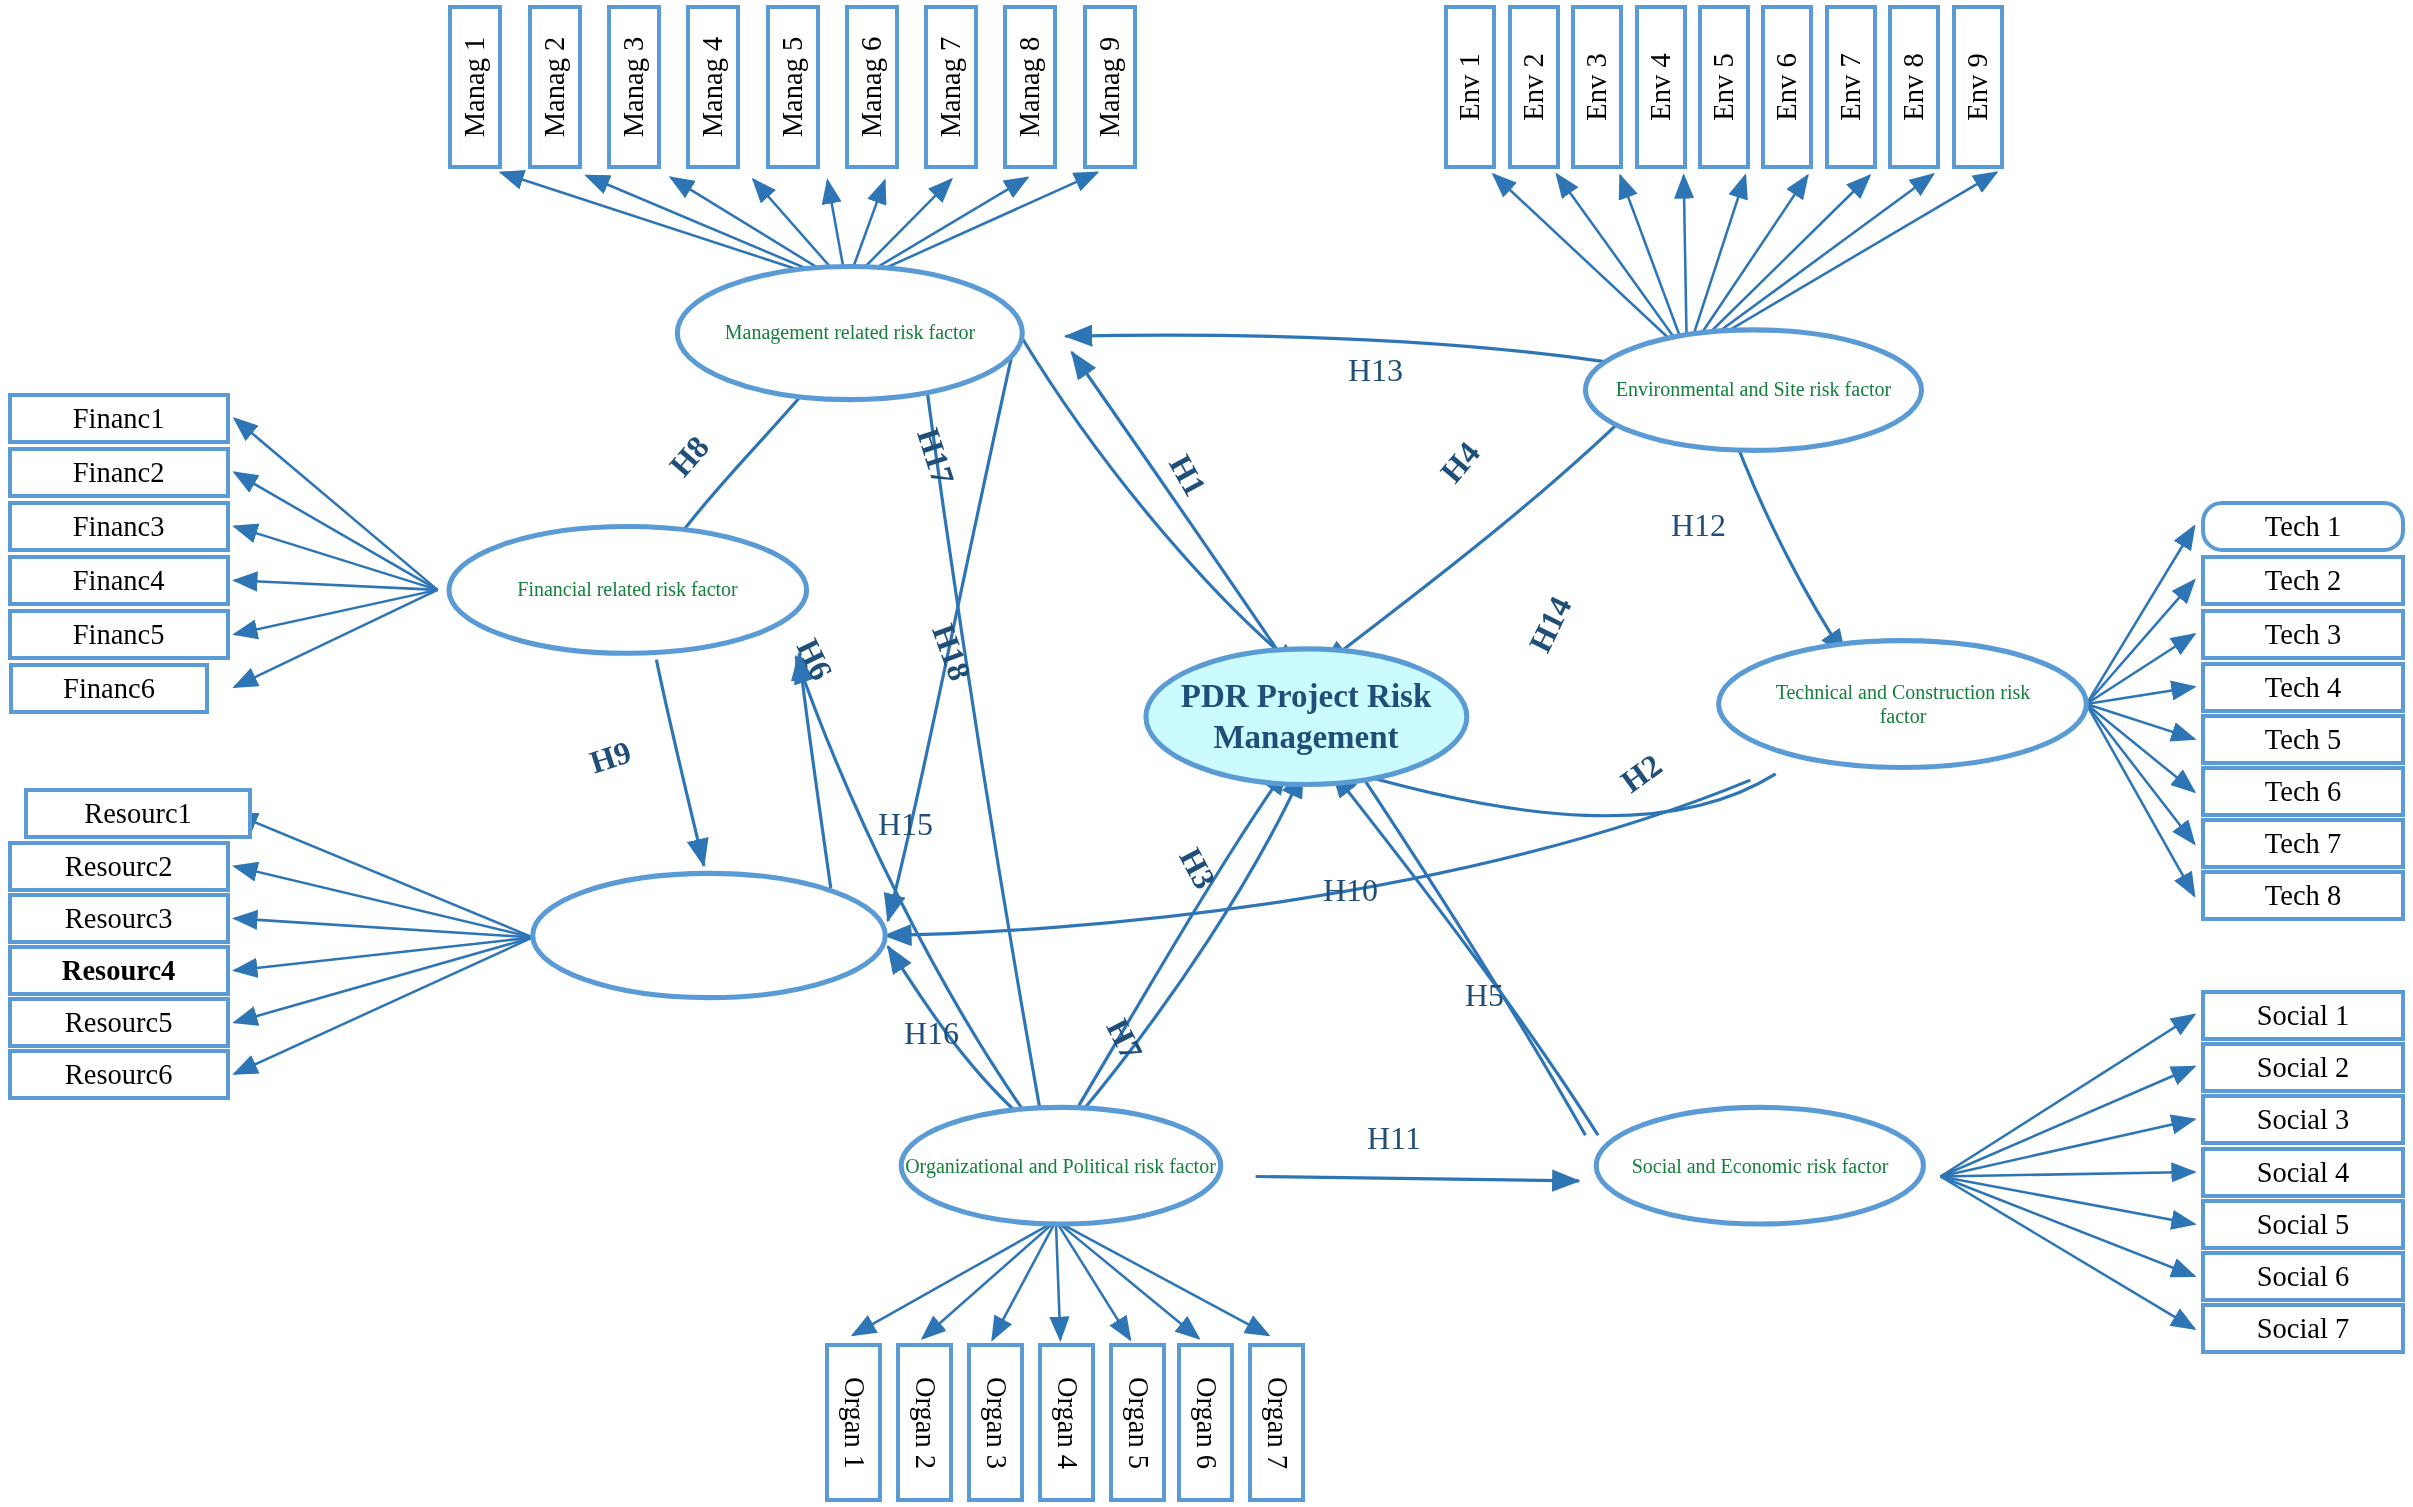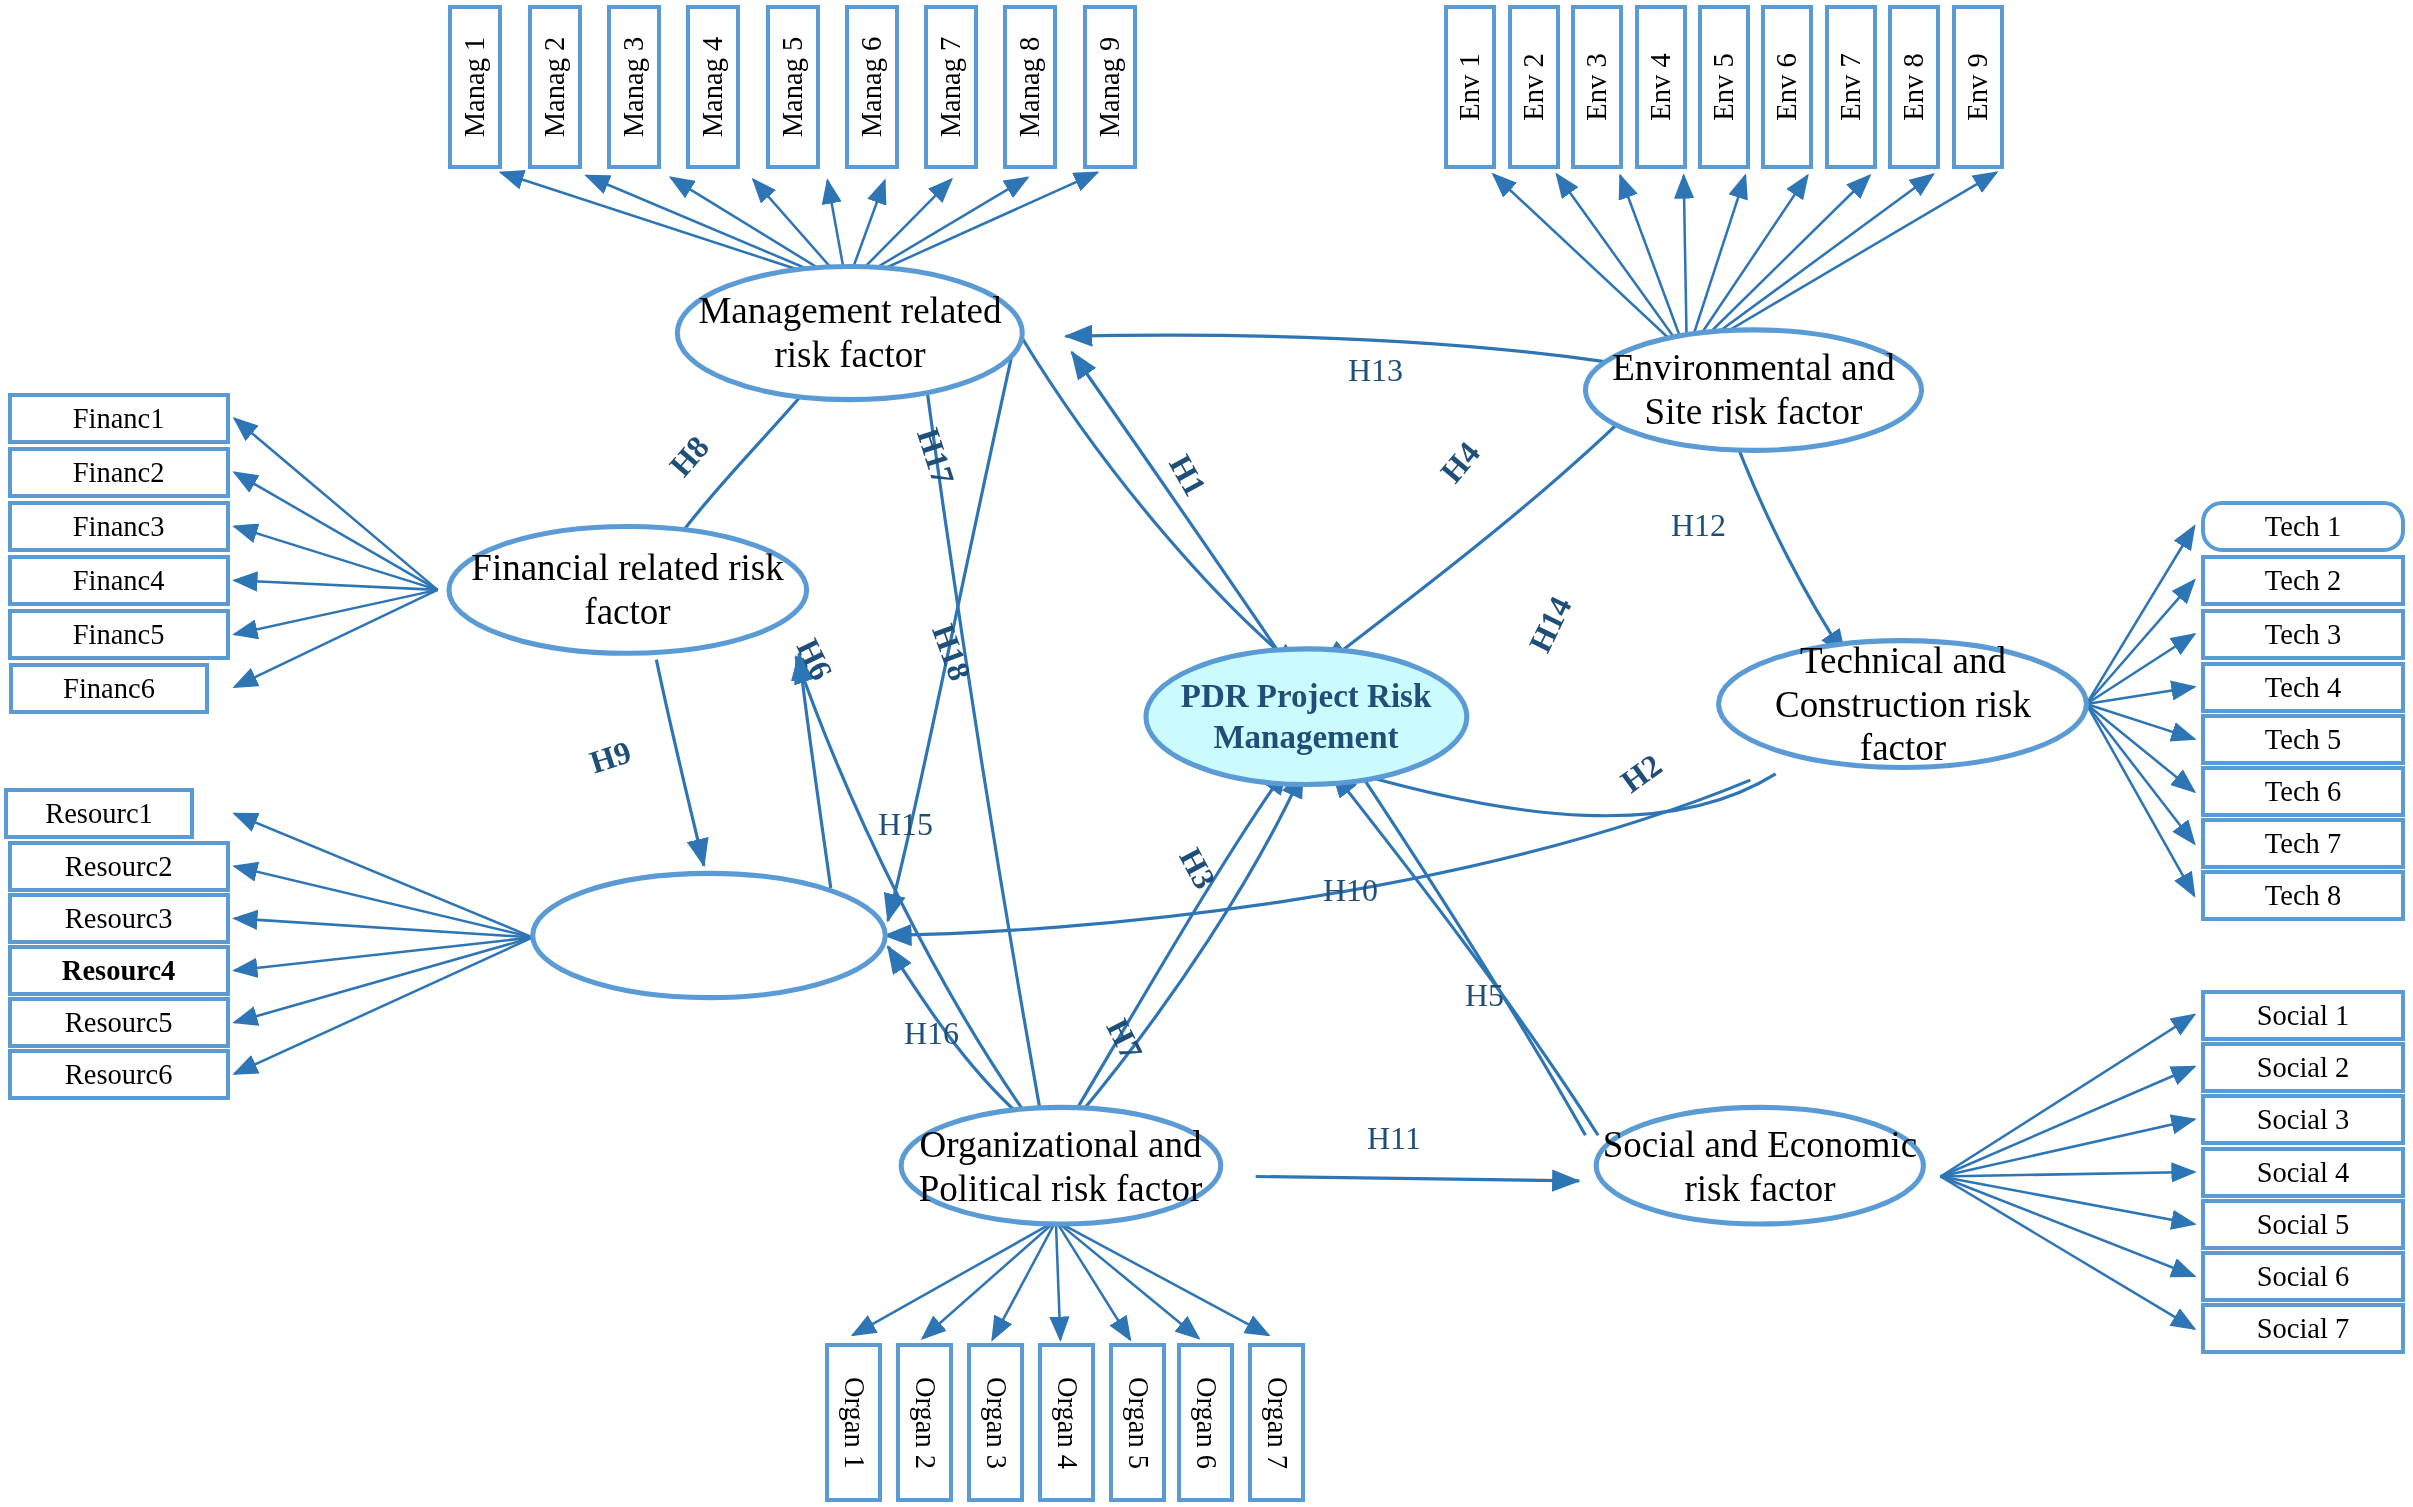--- a/index.html
+++ b/index.html
@@ -6,21 +6,21 @@
   body{font-family:"Liberation Serif", serif;}
   #canvas{position:relative;width:2413px;height:1507px;background:#fff;overflow:hidden;}
   svg#wire{position:absolute;left:0;top:0;width:2413px;height:1507px;}
   .ind-box{position:absolute;box-sizing:border-box;border:4.4px solid #5B9BD5;background:#fff;}
   .ind-box span{display:block;white-space:nowrap;color:#000;font-family:"Liberation Serif", serif;}
   .ind-h{  }
   .ind-h span{font-size:28.5px;text-align:center;line-height:1;position:absolute;left:0;right:0;top:50%;transform:translateY(-50%);}
   .ind-v span{font-size:28.5px;position:absolute;left:50%;top:50%;transform:translate(-50%,-50%) rotate(-90deg);transform-origin:center center;}
   .ind-vd span{font-size:28.5px;position:absolute;left:50%;top:50%;transform:translate(-50%,-50%) rotate(90deg);transform-origin:center center;}
   .ellipse-lbl{position:absolute;display:flex;align-items:center;justify-content:center;text-align:center;
-    color:#000000;font-size:37px;line-height:1.18;font-family:"Liberation Serif", serif;pointer-events:none;}
+    color:#15803d;font-size:20px;line-height:1.18;font-family:"Liberation Serif", serif;pointer-events:none;}
   .core-lbl{color:#1F4E79;font-weight:bold;font-size:33px;line-height:1.25;}
   .hlab{position:absolute;color:#1F4E79;font-family:"Liberation Serif", serif;font-size:32px;white-space:nowrap;}
   .hlab.b{font-weight:bold;}
 </style>
 </head>
 <body>
 
 <div id="canvas">
 
   <svg id="wire" viewBox="0 0 3805 2376">
@@ -196,21 +196,21 @@
   <div class="ind-box ind-h" style="left:7.6px;top:555px;width:222px;height:51px;">
       <span>Financ4</span>
     </div>
   <div class="ind-box ind-h" style="left:7.6px;top:609px;width:222px;height:51px;">
       <span>Financ5</span>
     </div>
   <div class="ind-box ind-h" style="left:9px;top:663px;width:200px;height:51px;">
       <span>Financ6</span>
     </div>
 
-  <div class="ind-box ind-h" style="left:4px;top:788px;width:190px;height:51px;text-decoration:underline;">
+  <div class="ind-box ind-h" style="left:24px;top:788px;width:228px;height:51px;text-decoration:underline;">
       <span>Resourc1</span>
     </div>
   <div class="ind-box ind-h" style="left:7.6px;top:841px;width:222px;height:51px;">
       <span>Resourc2</span>
     </div>
   <div class="ind-box ind-h" style="left:7.6px;top:893px;width:222px;height:51px;">
       <span>Resourc3</span>
     </div>
   <div class="ind-box ind-h" style="left:7.6px;top:945px;width:222px;height:51px;font-weight:bold;">
       <span>Resourc4</span>

